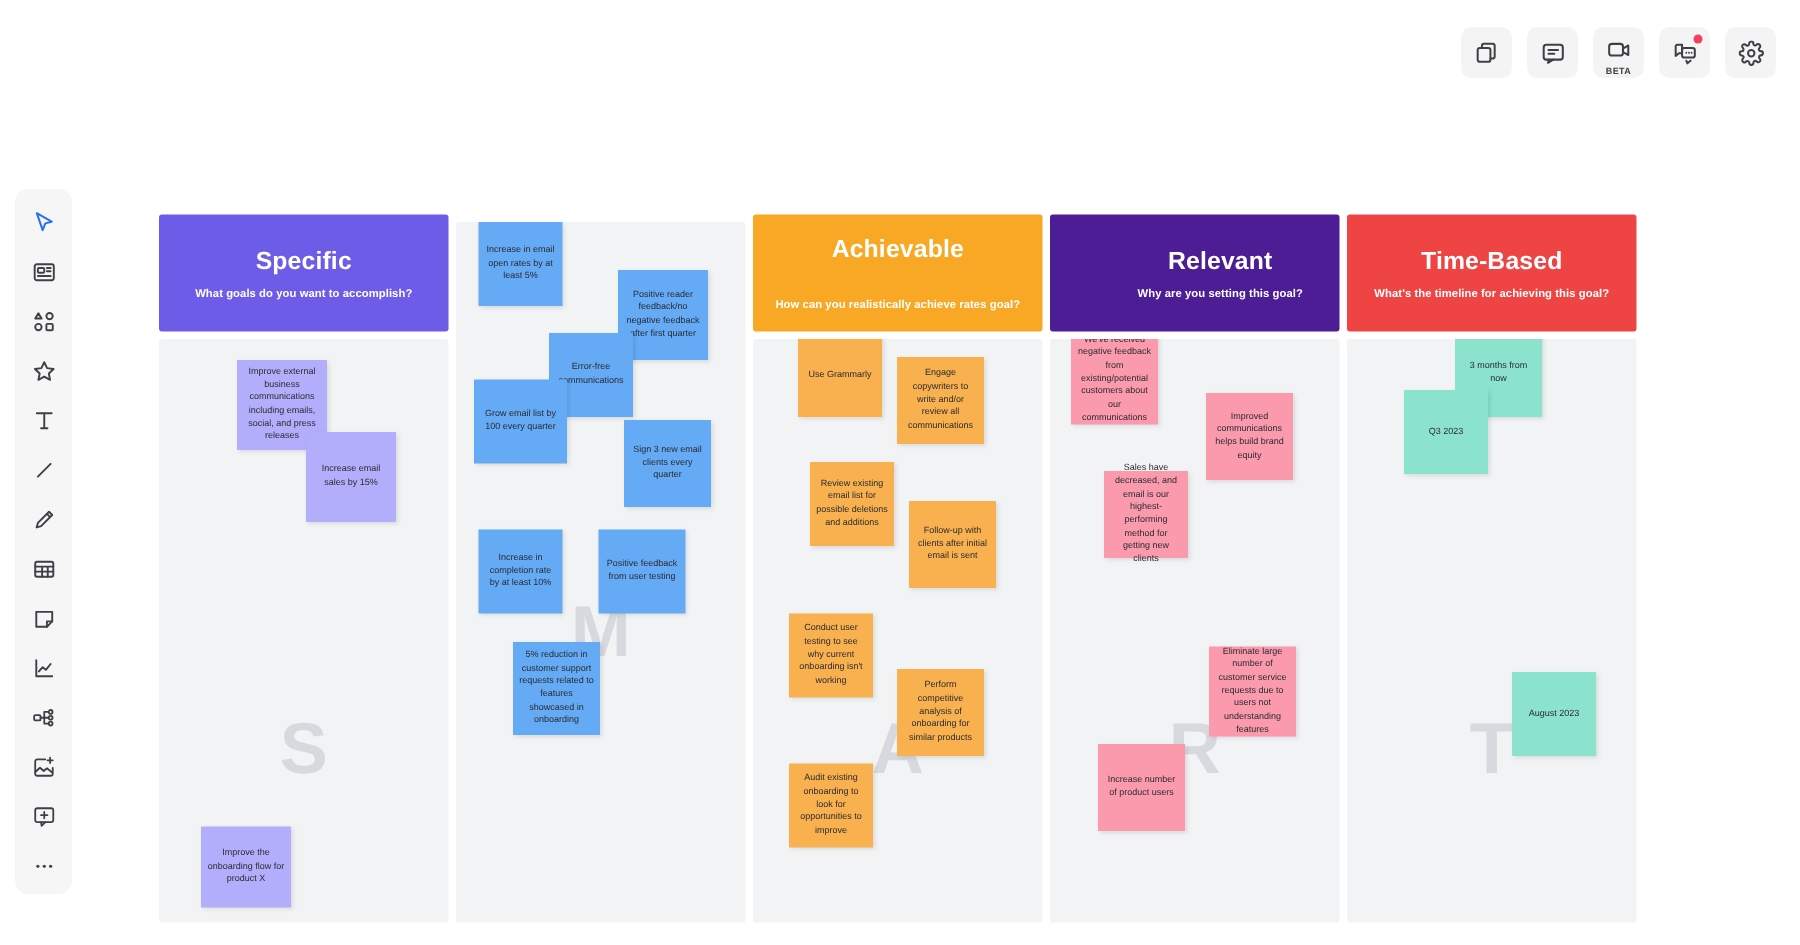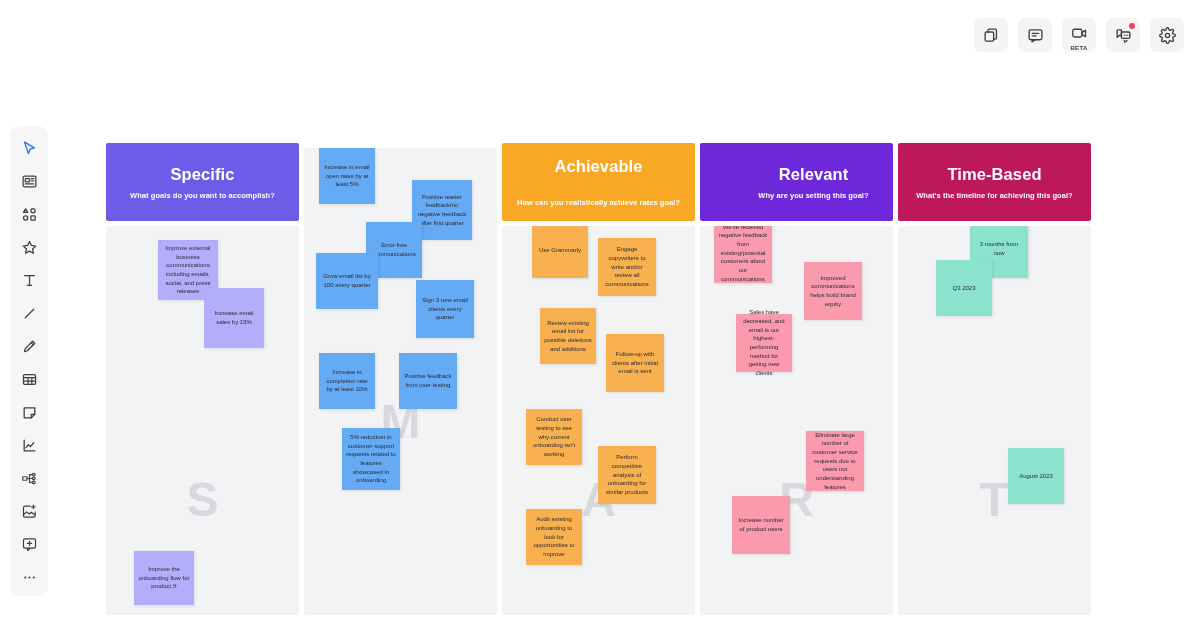--- a/index.html
+++ b/index.html
@@ -330,21 +330,21 @@
           </div>
           <div class="note" style="left: 96px; top: 220px; width: 58px; height: 58px; background: rgb(248, 177, 78);">
             <span>Perform competitive analysis of onboarding for similar products</span>
           </div>
           <div class="note" style="left: 24px; top: 283px; width: 56px; height: 56px; background: rgb(248, 177, 78);">
             <span>Audit existing onboarding to look for opportunities to improve</span>
           </div>
         </div>
       </div>
       <div class="col">
-        <div class="col-header" style="background: #6d28d9; padding-left: 40px;">
+        <div class="col-header" style="background: #4c1d95; padding-left: 40px;">
           <div class="col-title">Relevant</div>
           <div class="col-sub">Why are you setting this goal?</div>
         </div>
         <div class="col-body">
           <div class="watermark">R</div>
           <div class="note" style="left: 14px; top: -3px; width: 58px; height: 60px; background: rgb(251, 154, 172);">
             <span>We've received negative feedback from existing/potential customers about our communications</span>
           </div>
           <div class="note" style="left: 104px; top: 36px; width: 58px; height: 58px; background: rgb(251, 154, 172);">
             <span>Improved communications helps build brand equity</span>
@@ -354,21 +354,21 @@
           </div>
           <div class="note" style="left: 106px; top: 205px; width: 58px; height: 60px; background: rgb(251, 154, 172);">
             <span>Eliminate large number of customer service requests due to users not understanding features</span>
           </div>
           <div class="note" style="left: 32px; top: 270px; width: 58px; height: 58px; background: rgb(251, 154, 172);">
             <span>Increase number of product users</span>
           </div>
         </div>
       </div>
       <div class="col">
-        <div class="col-header" style="background: #be185d;">
+        <div class="col-header" style="background: #ef4444;">
           <div class="col-title">Time-Based</div>
           <div class="col-sub">What's the timeline for achieving this goal?</div>
         </div>
         <div class="col-body">
           <div class="watermark">T</div>
           <div class="note" style="left: 72px; top: -6px; width: 58px; height: 58px; background: rgb(139, 227, 206);">
             <span>3 months from now</span>
           </div>
           <div class="note" style="left: 38px; top: 34px; width: 56px; height: 56px; background: rgb(139, 227, 206);">
             <span>Q3 2023</span>

